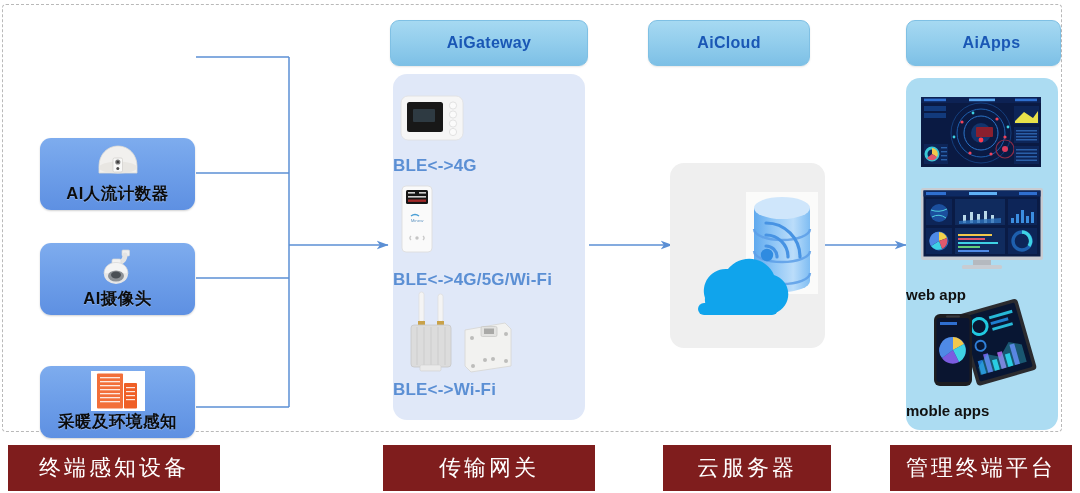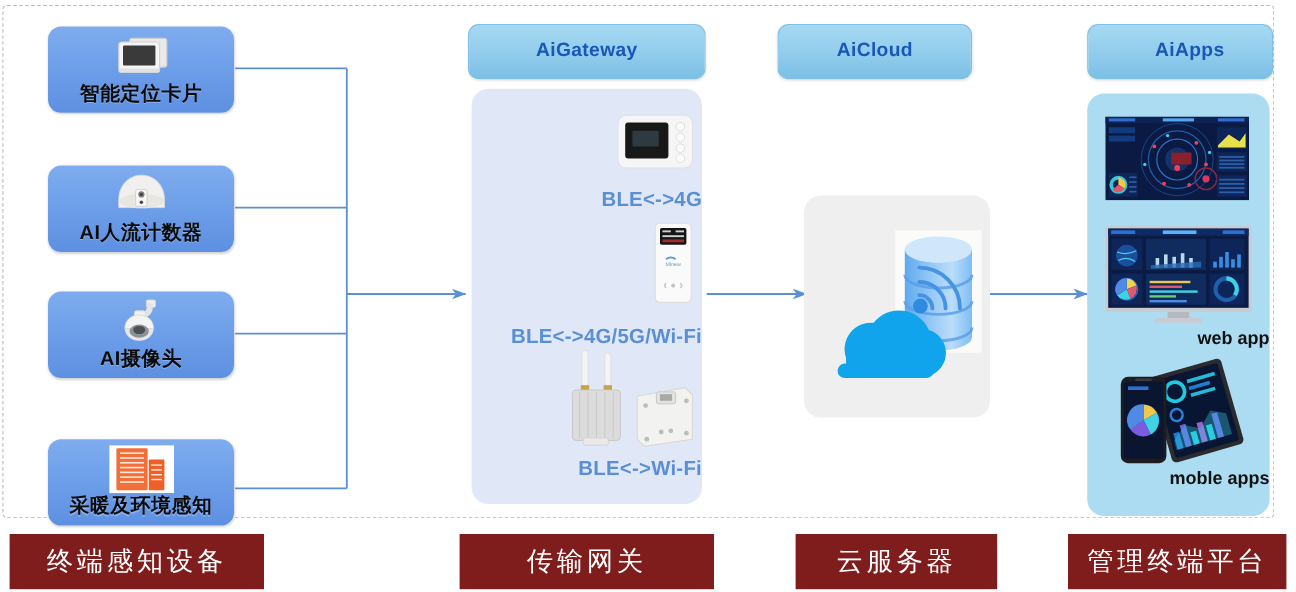--- a/index.html
+++ b/index.html
@@ -59,38 +59,39 @@
   }
   .col-pill span{
     font-size:16px;font-weight:bold;color:#1A57B5;letter-spacing:.3px;
   }
 
   
   .gw-panel{
     background:#E0E8F8;
     border-radius:14px;
   }
-  .gw-item{position:absolute;left:0;width:100%;text-align:right;}
+  .gw-item{position:absolute;left:0;width:100%;text-align:left;}
   .gw-caption{
     font-size:17px;font-weight:bold;color:#5B8FD4;
     letter-spacing:0.2px;white-space:nowrap;
   }
 
   
   .cloud-box{
     background:#EFEFEF;border-radius:14px;
   }
 
   
   .apps-panel{
     background:#ACDCF2;border-radius:14px;
   }
   .app-caption{
-    font-size:15px;font-weight:bold;color:#111;text-align:right;
+    font-size:15px;font-weight:bold;color:#111;text-align:left;
     white-space:nowrap;
+    margin-top:12px;
   }
 
   
   .bottom-bar{
     position:absolute;
     height:46px;background:#7f1d1d;
     display:flex;align-items:center;justify-content:center;
   }
   .bottom-bar span{
     font-family:"Liberation Serif","DejaVu Serif",serif;
@@ -123,31 +124,20 @@
     <path d="M196,407 L289,407" stroke="#5B8FD4" stroke-width="1.5" fill="none"></path>
     <path d="M289,57 L289,407" stroke="#5B8FD4" stroke-width="1.5" fill="none"></path>
 
     <path d="M289,245 L388,245" stroke="#5B8FD4" stroke-width="1.5" fill="none" marker-end="url(#arw)"></path>
 
     <path d="M589,245 L672,245" stroke="#5B8FD4" stroke-width="1.5" fill="none" marker-end="url(#arw)"></path>
 
     <path d="M824,245 L906,245" stroke="#5B8FD4" stroke-width="1.5" fill="none" marker-end="url(#arw)"></path>
   </svg>
 
-  <div class="abs device-card" style="left:40px;top:22px;">
-    <span class="device-icon">
-      <svg width="50" height="38" viewBox="0 0 50 38">
-        <rect x="15" y="4" width="31" height="24" rx="2" fill="#e9e9e9" stroke="#cfcfcf"></rect>
-        <rect x="6" y="7" width="34" height="25" rx="2.5" fill="#f4f4f4" stroke="#d4d4d4"></rect>
-        <rect x="9.5" y="10" width="27" height="16.5" rx="1" fill="#3a3a3a"></rect>
-        <rect x="6" y="29" width="34" height="3.6" rx="1.2" fill="#e0e0e0"></rect>
-      </svg>
-    </span>
-    <span class="device-label">智能定位卡片</span>
-  </div>
 
   <div class="abs device-card" style="left:40px;top:138px;">
     <span class="device-icon">
       <svg width="48" height="40" viewBox="0 0 48 40">
         <path d="M24 3 C35 3 43 12 43 23 L43 30 L5 30 L5 23 C5 12 13 3 24 3 Z" fill="#f1f0ee" stroke="#dcdad6" stroke-width="0.8"></path>
         <ellipse cx="24" cy="24.5" rx="19" ry="6" fill="#e8e6e2"></ellipse>
         <rect x="19" y="15" width="9.5" height="14" rx="1.5" fill="#f8f8f7" stroke="#cfcdc8" stroke-width="0.7"></rect>
         <circle cx="23.8" cy="19" r="2.6" fill="#7e7e7e"></circle>
         <circle cx="23.8" cy="19" r="1.3" fill="#3c3c3c"></circle>
         <circle cx="23.8" cy="25.6" r="1.5" fill="#4a4a4a"></circle>
@@ -258,21 +248,21 @@
         <rect x="91" y="38.5" width="10" height="5.5" fill="#a9a9a7"></rect>
         <g fill="#bdbdbb">
           <circle cx="79" cy="48" r="2"></circle>
           <circle cx="113" cy="44" r="2"></circle>
           <circle cx="80" cy="76" r="2"></circle>
           <circle cx="113" cy="71" r="2"></circle>
           <circle cx="92" cy="70" r="2"></circle>
           <circle cx="100" cy="69" r="2"></circle>
         </g>
       </svg>
-      <div class="gw-caption" style="margin-top:2px;padding-left:44px;">BLE&lt;-&gt;Wi-Fi</div>
+      <div class="gw-caption" style="margin-top:2px;">BLE&lt;-&gt;Wi-Fi</div>
     </div>
   </div>
 
   <div class="abs col-pill" style="left:648px;top:20px;width:162px;">
     <span>AiCloud</span>
   </div>
 
   <div class="abs cloud-box" style="left:670px;top:163px;width:155px;height:185px;">
     <svg width="155" height="185" viewBox="0 0 155 185">
       <defs>

